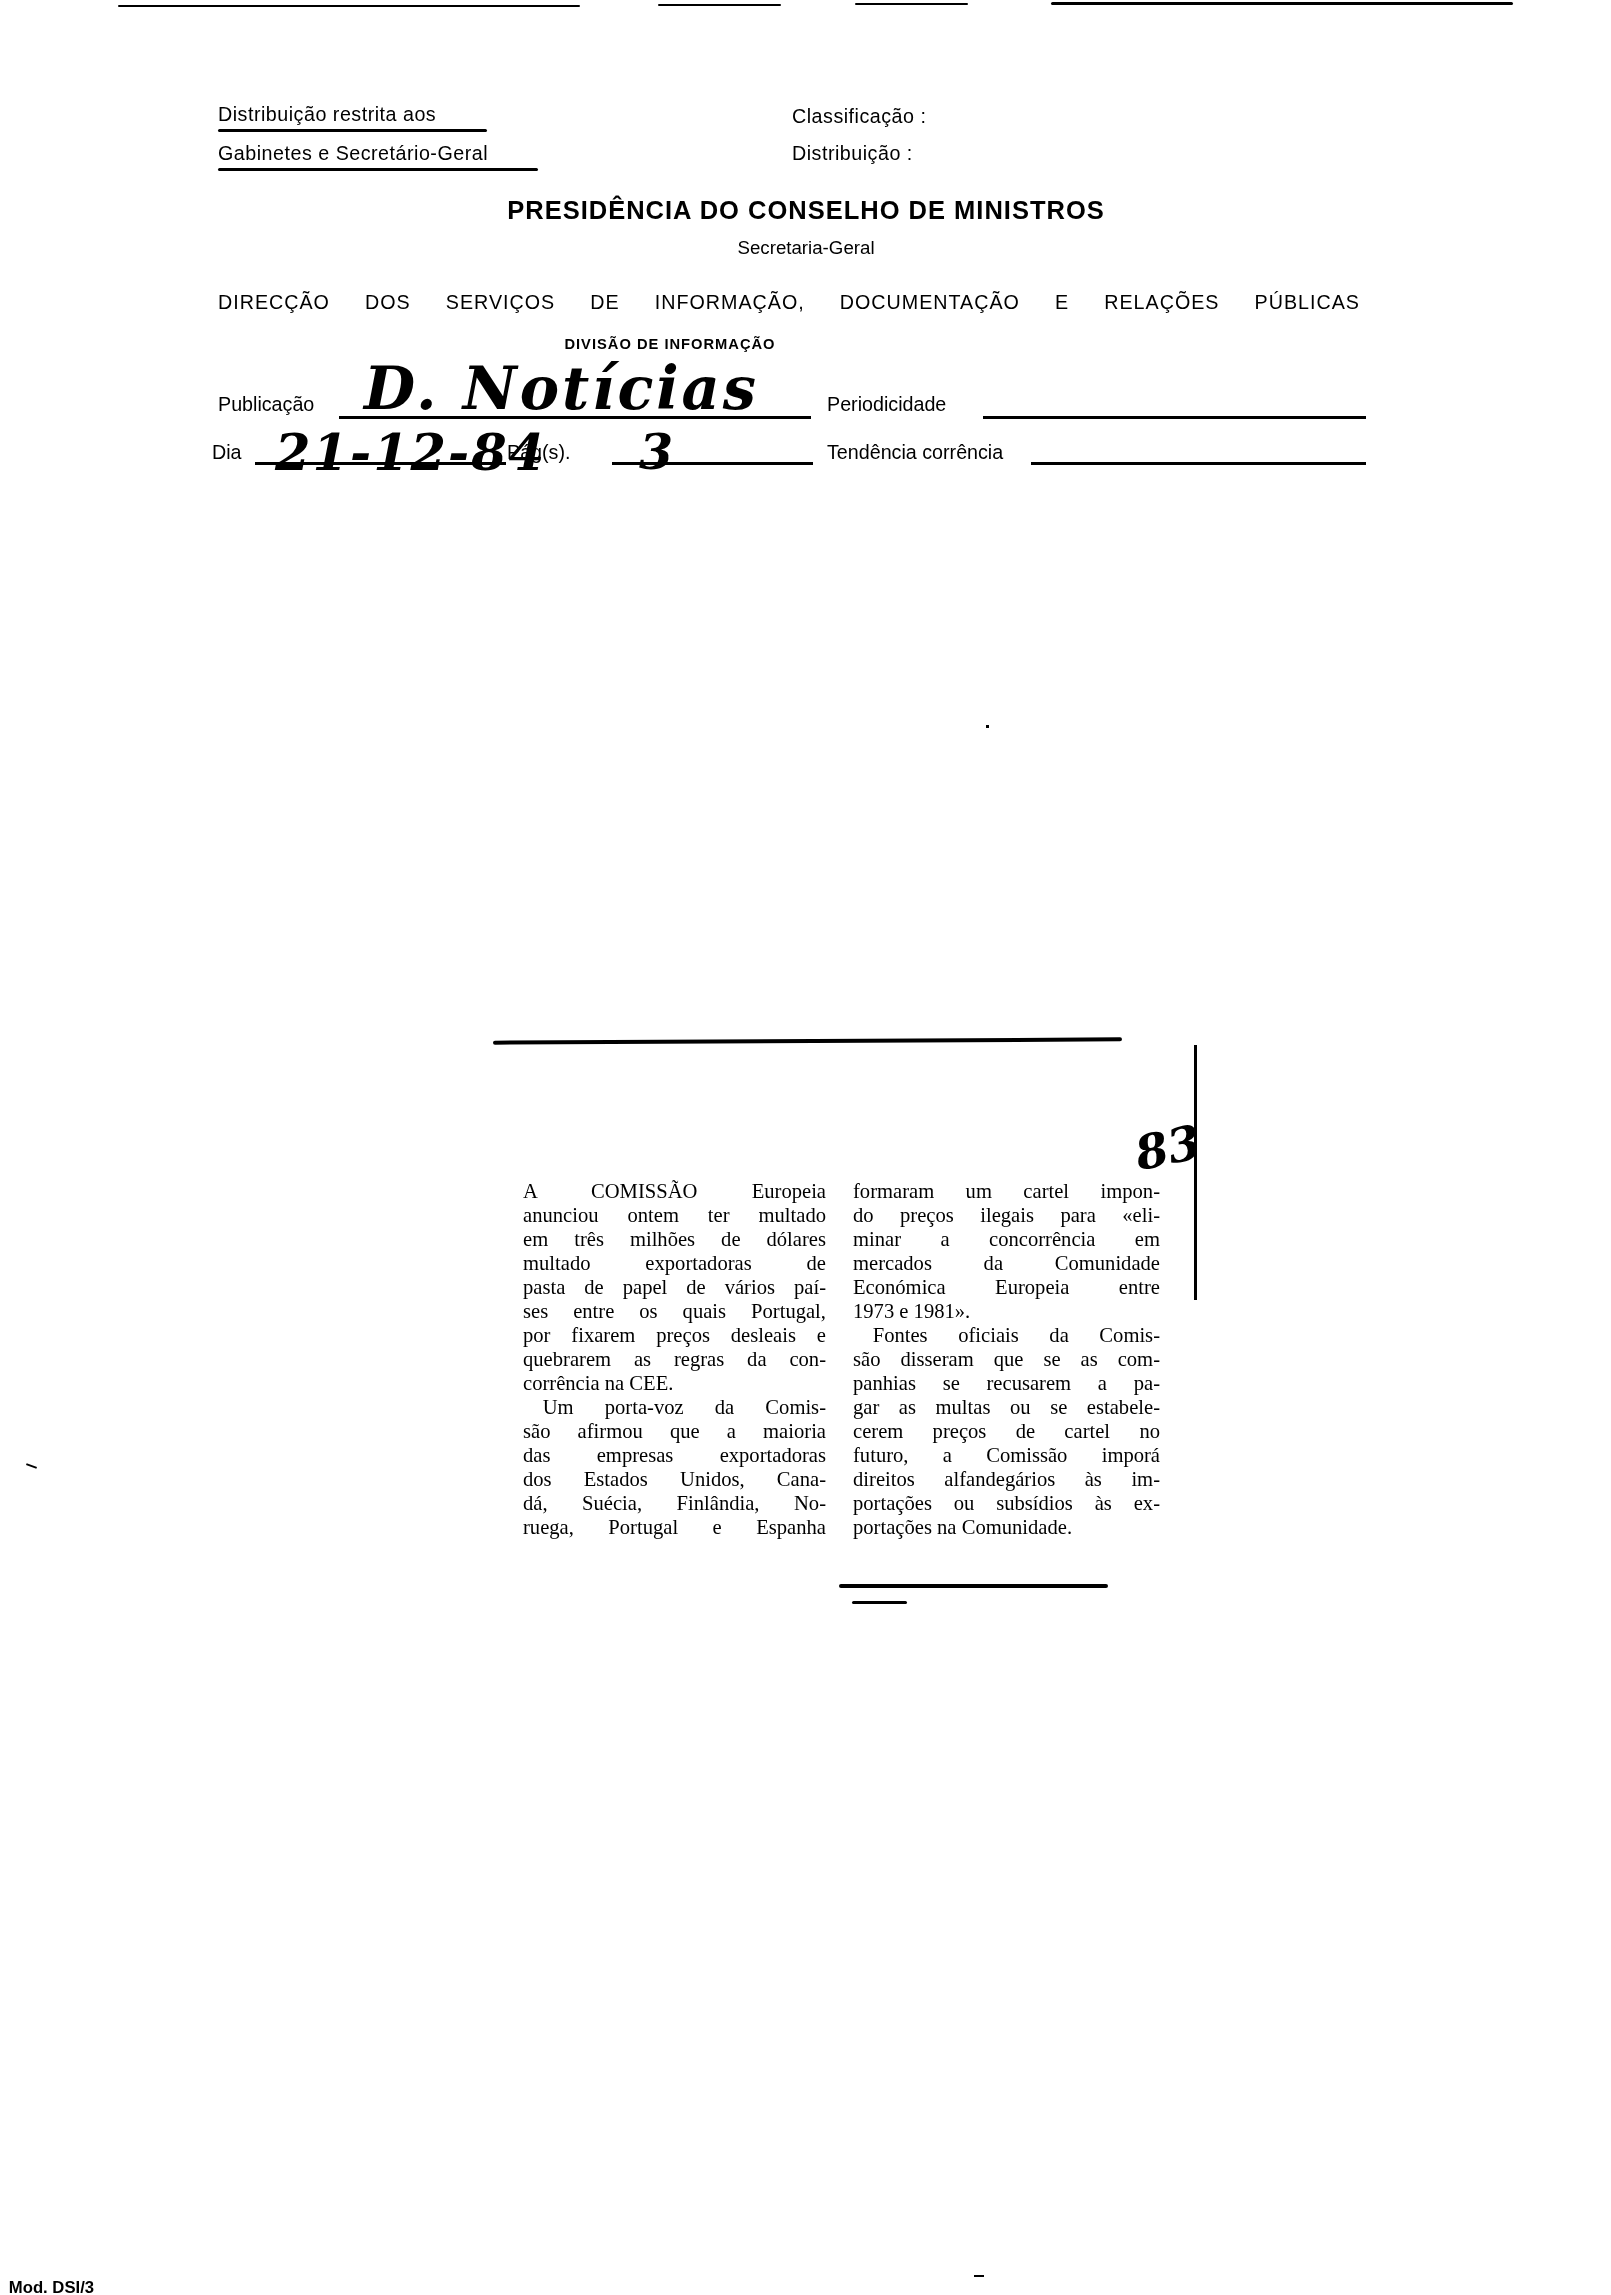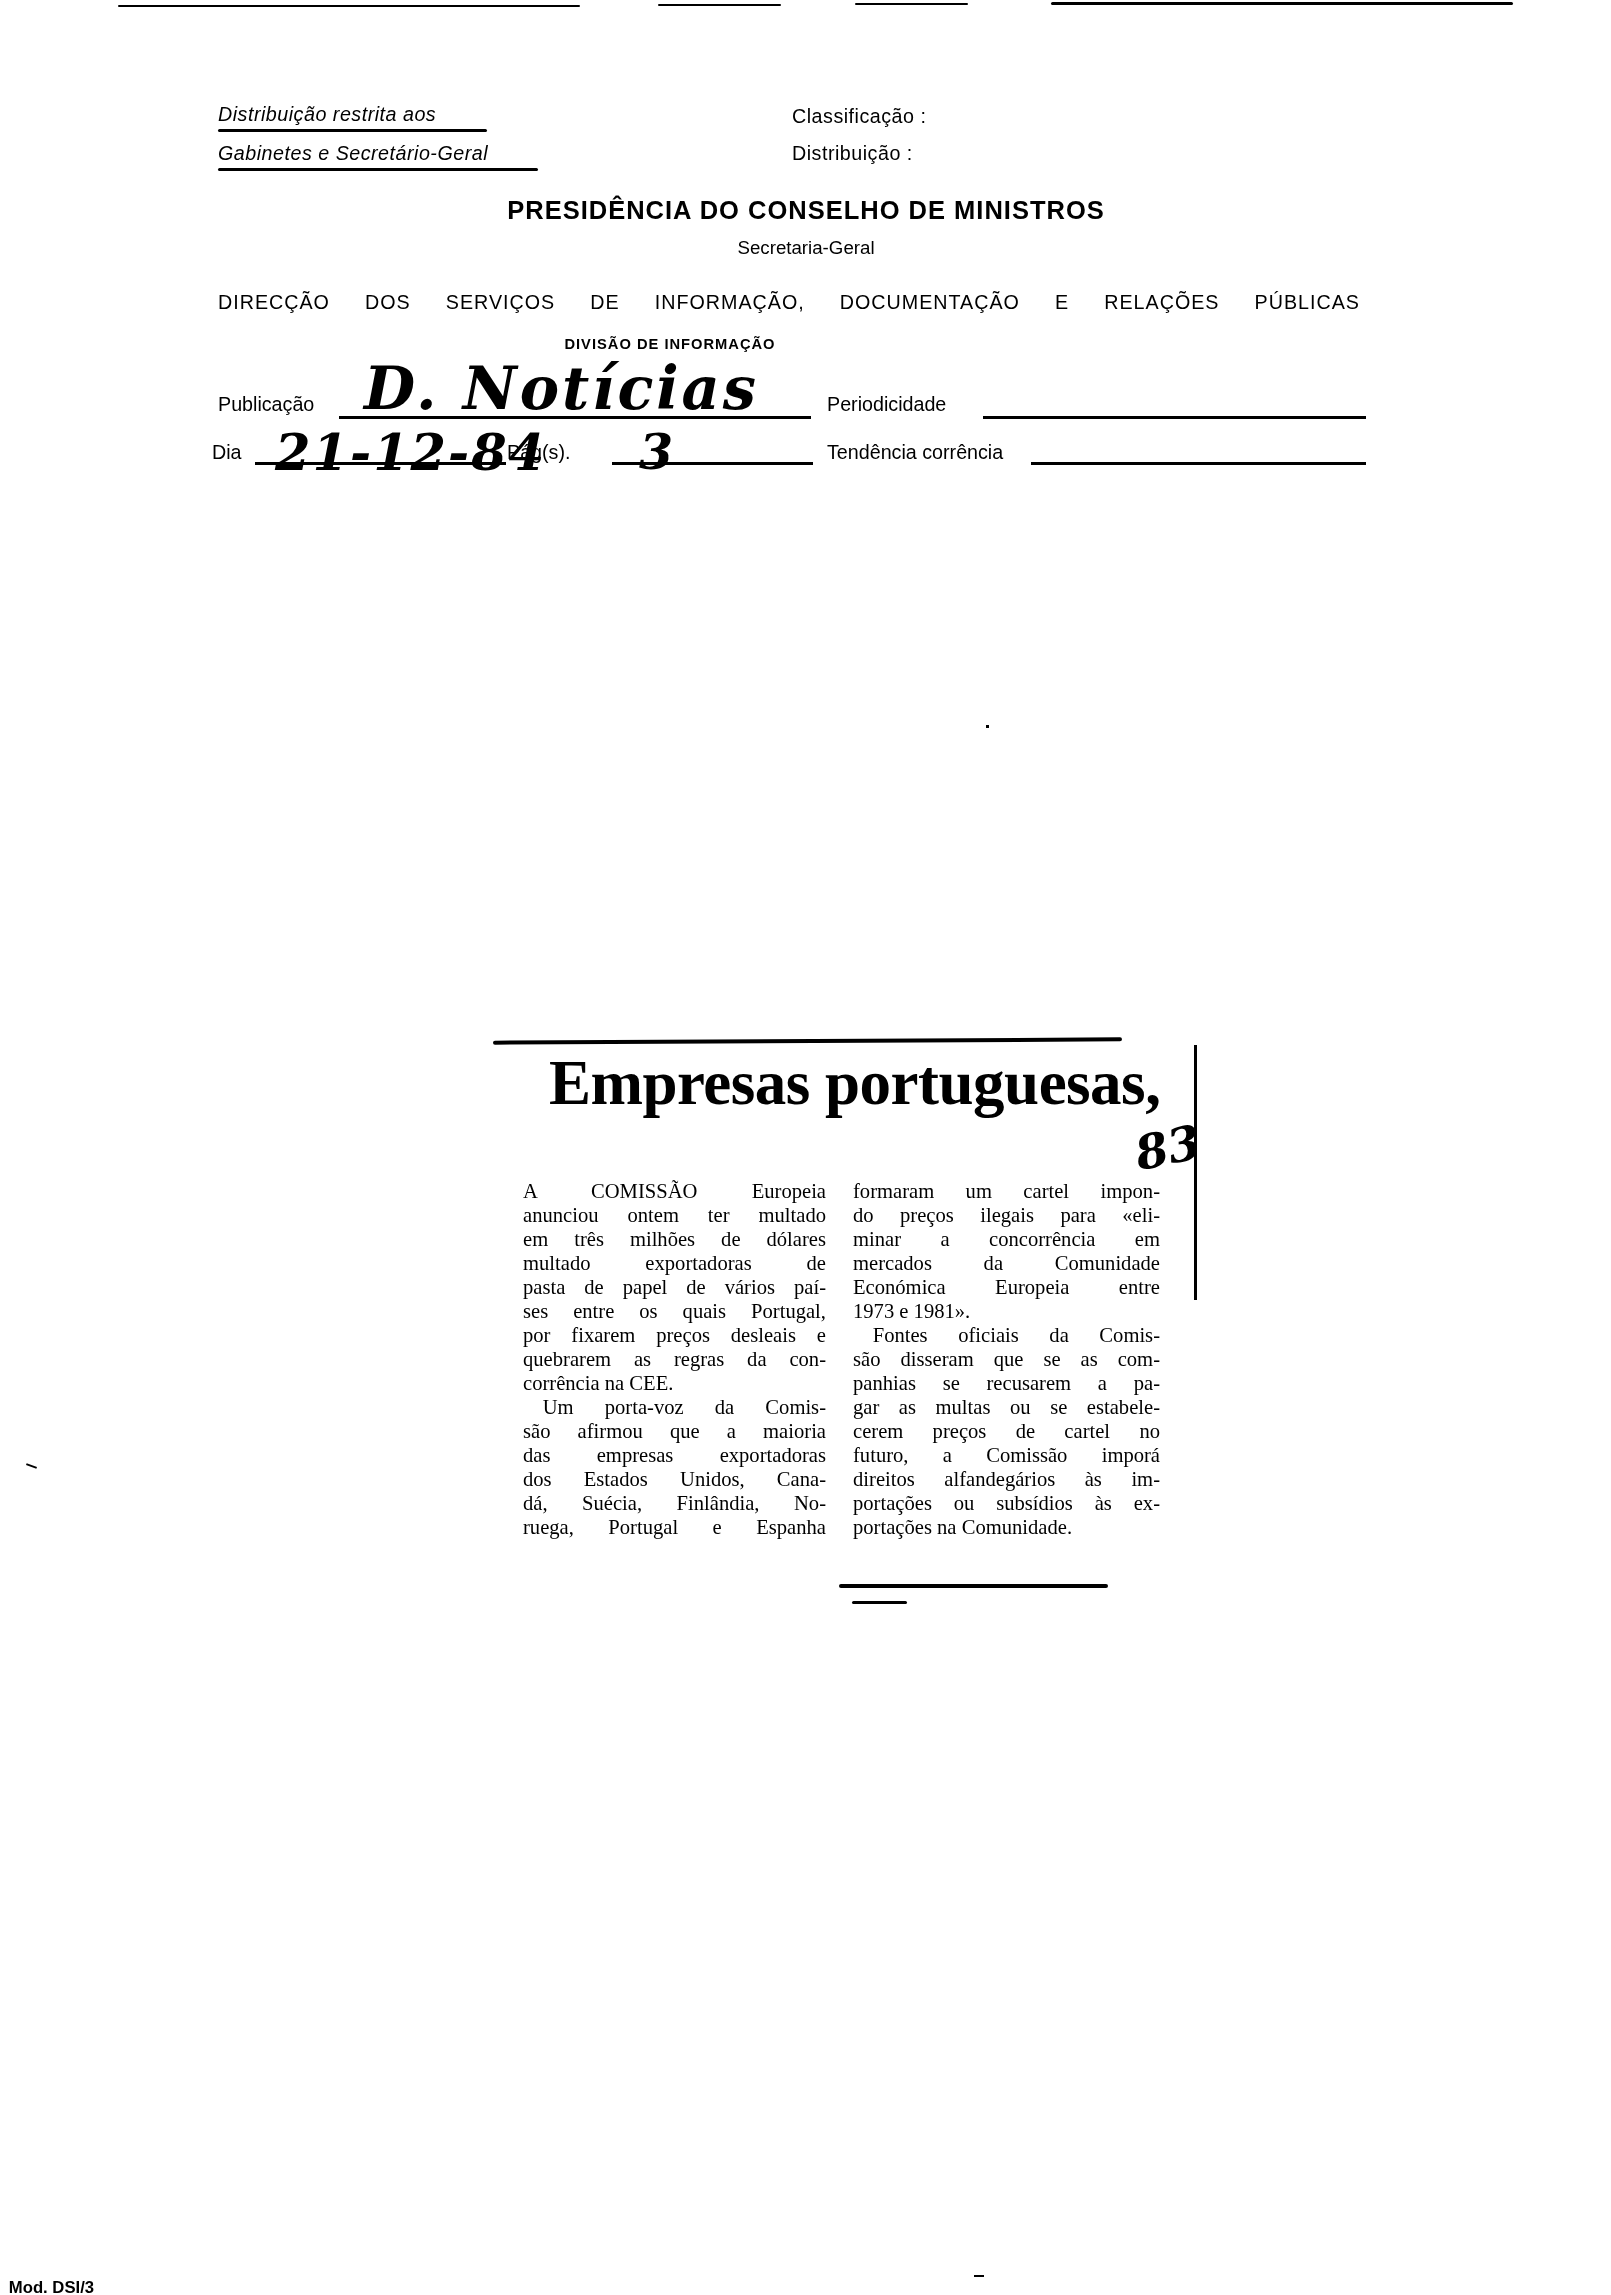--- a/index.html
+++ b/index.html
@@ -2,21 +2,21 @@
 <html style="font-size:7.9px"><head>
   <meta charset="utf-8">
   <style>
     html, body { margin: 0; padding: 0; background: #ffffff; }
     body { width: 1612px; height: 2295px; position: relative; overflow: hidden; color: #000; }
     .abs { position: absolute; }
     .sans { font-family: "Liberation Sans", "DejaVu Sans", sans-serif; }
     .scanline { position: absolute; background: #000; height: 2.5px; border-radius: 1.5px; }
 
     
-    .dist-italic { font-style: italic; font-size: 19.7px; letter-spacing: 0.5px; }
+    .dist-italic { font-size: 19.7px; letter-spacing: 0.5px; }
     .dist-underline { position: absolute; height: 3.4px; background: #000; border-radius: 2px; }
     .meta-label { font-size: 19.7px; letter-spacing: 0.5px; }
     .org-title { font-size: 25.5px; font-weight: bold; letter-spacing: 1px; left: 0; width: 1612px; text-align: center; }
     .org-sub { font-size: 18.7px; left: 0; width: 1612px; text-align: center; }
     .dept-row { font-size: 19.7px; letter-spacing: 1px; display: flex; justify-content: space-between; margin-top: 11px; }
     .division { font-size: 14.7px; font-weight: bold; letter-spacing: 1px; left: 0; width: 1340px; text-align: center; }
 
     
     .form-label { font-size: 19.7px; }
     .form-line { position: absolute; height: 2.5px; background: #000; }
@@ -79,21 +79,20 @@
 <div class="abs handwritten" style="left:1037px; top:435px; font-size:23.6px;"></div>
 
 <div class="abs" style="left:986px; top:725px; width:2.5px; height:2.9px; background:#000;"></div>
 <div class="abs" style="left:25.5px; top:1465px; width:10.8px; height:2px; background:#000; transform:rotate(20deg);"></div>
 <div class="abs" style="left:974px; top:2275px; width:9.8px; height:2px; background:#000;"></div>
 
 <div class="abs" style="left:491px; top:1032px; width:717px; height:580px;">
   <div class="abs" style="left:2px; top:6.9px; width:629px; height:3.9px; background:#000; border-radius:2px; transform:rotate(-0.3deg);"></div>
   <div class="vrule" style="left:703px; top:12.8px; height:255px;"></div>
 
-  <div class="abs headline" style="left:19.7px; top:21.6px; width:688px;">Empresas portuguesas,</div>
   <div class="abs handwritten" style="left:644px; top:88px; font-size:47px; transform:rotate(-12deg);">83</div>
 
   <div class="abs col" style="left:32px; top:147px; width:303px;">
     <span class="line">A COMISSÃO Europeia</span>
     <span class="line">anunciou ontem ter multado</span>
     <span class="line">em três milhões de dólares</span>
     <span class="line">multado exportadoras de</span>
     <span class="line">pasta de papel de vários paí-</span>
     <span class="line">ses entre os quais Portugal,</span>
     <span class="line">por fixarem preços desleais e</span>

